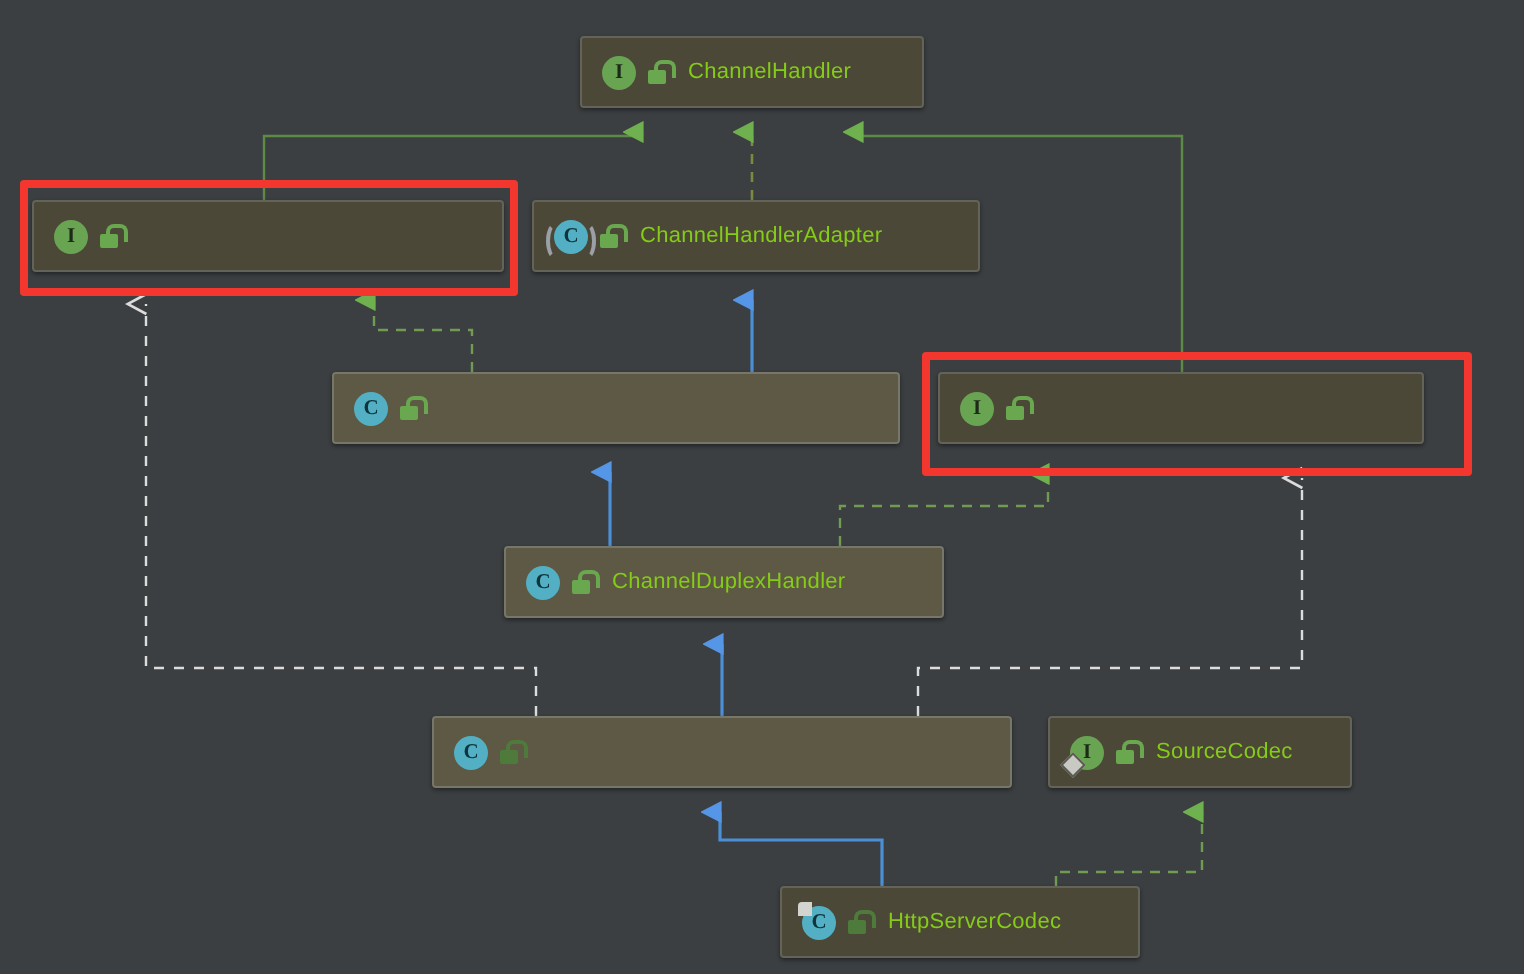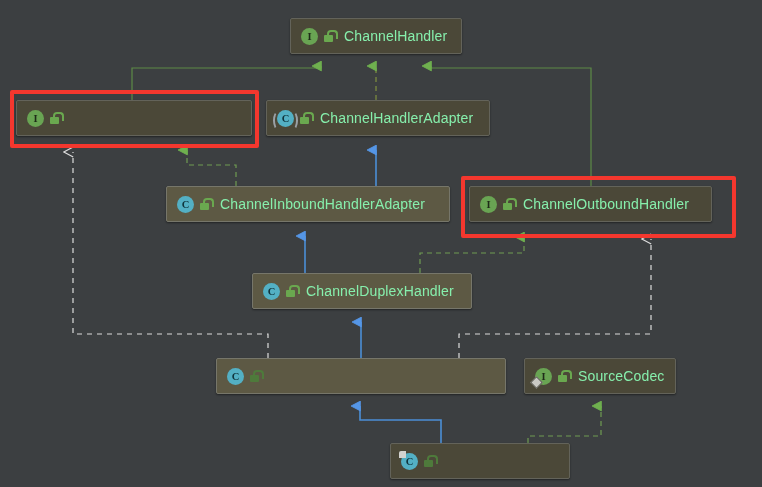--- a/index.html
+++ b/index.html
@@ -24,22 +24,22 @@
     border:1px solid #6b6b60;
     border-radius:2px;
     background:#55513f;
     box-shadow:0 1px 2px rgba(0,0,0,0.45);
     white-space:nowrap;
   }
   .node.dim{background:#4b4838;border-color:#63635a;}
   .node.bright{background:#5d5944;border-color:#76766a;}
 
   .node .label{
-    color:#86efac;
-    font-size:14px;
+    color:#84cc16;
+    font-size:11px;
     letter-spacing:.15px;
     margin-left:9px;
   }
 
   
   .tico{position:relative;width:17px;height:17px;flex:0 0 17px;}
   .tico .disc{
     position:absolute;left:0;top:0;width:17px;height:17px;border-radius:50%;
     display:flex;align-items:center;justify-content:center;
     font-size:10.5px;font-weight:bold;font-family:"Liberation Serif","DejaVu Serif",serif;
@@ -179,32 +179,30 @@
   </div>
 
   <div class="node bright" style="left:166px;top:186px;width:284px;">
     <span class="tico cls">
         <span class="disc">C</span>
       </span>
     <span class="lock">
         <span class="shackle"></span>
         <span class="body"></span>
       </span>
-    <span class="label">ChannelInboundHandlerAdapter</span>
   </div>
 
   <div class="node dim" style="left:469px;top:186px;width:243px;">
     <span class="tico iface">
         <span class="disc">I</span>
       </span>
     <span class="lock">
         <span class="shackle"></span>
         <span class="body"></span>
       </span>
-    <span class="label">ChannelOutboundHandler</span>
   </div>
 
   <div class="node bright" style="left:252px;top:273px;width:220px;">
     <span class="tico cls">
         <span class="disc">C</span>
       </span>
     <span class="lock">
         <span class="shackle"></span>
         <span class="body"></span>
       </span>
@@ -235,18 +233,19 @@
 
   <div class="node dim" style="left:390px;top:443px;width:180px;">
     <span class="tico cls">
         <span class="disc">C</span>
         <span class="swoosh"></span>
       </span>
     <span class="lock dimlock">
         <span class="shackle"></span>
         <span class="body"></span>
       </span>
+    <span class="label">HttpServerCodec</span>
   </div>
 
   <div class="hl" style="left:10px;top:90px;width:249px;height:58px;"></div>
   <div class="hl" style="left:461px;top:176px;width:275px;height:62px;"></div>
 
 </div>
 
 </body></html>

